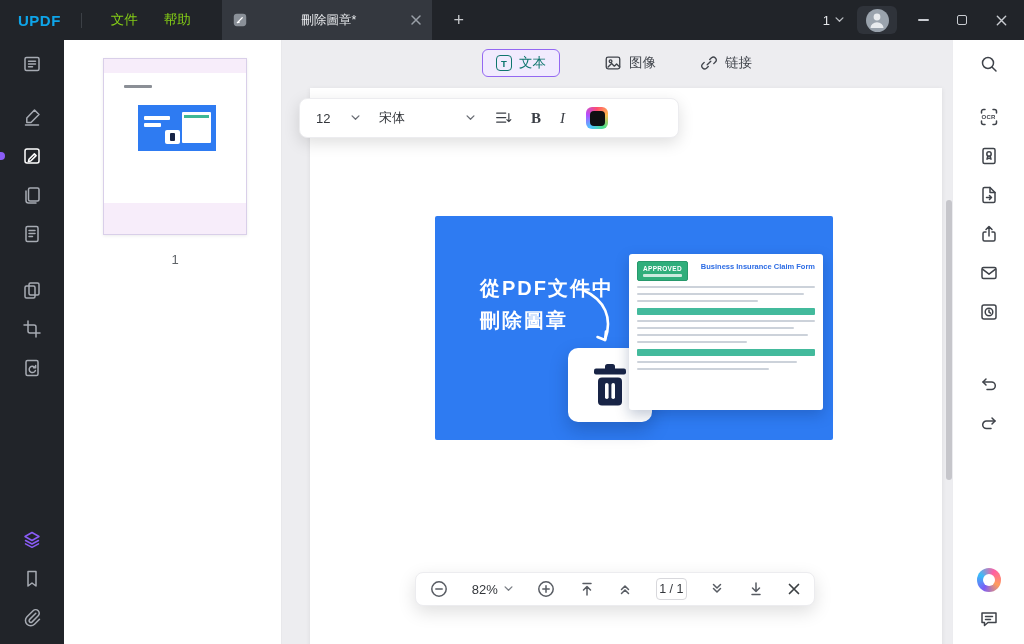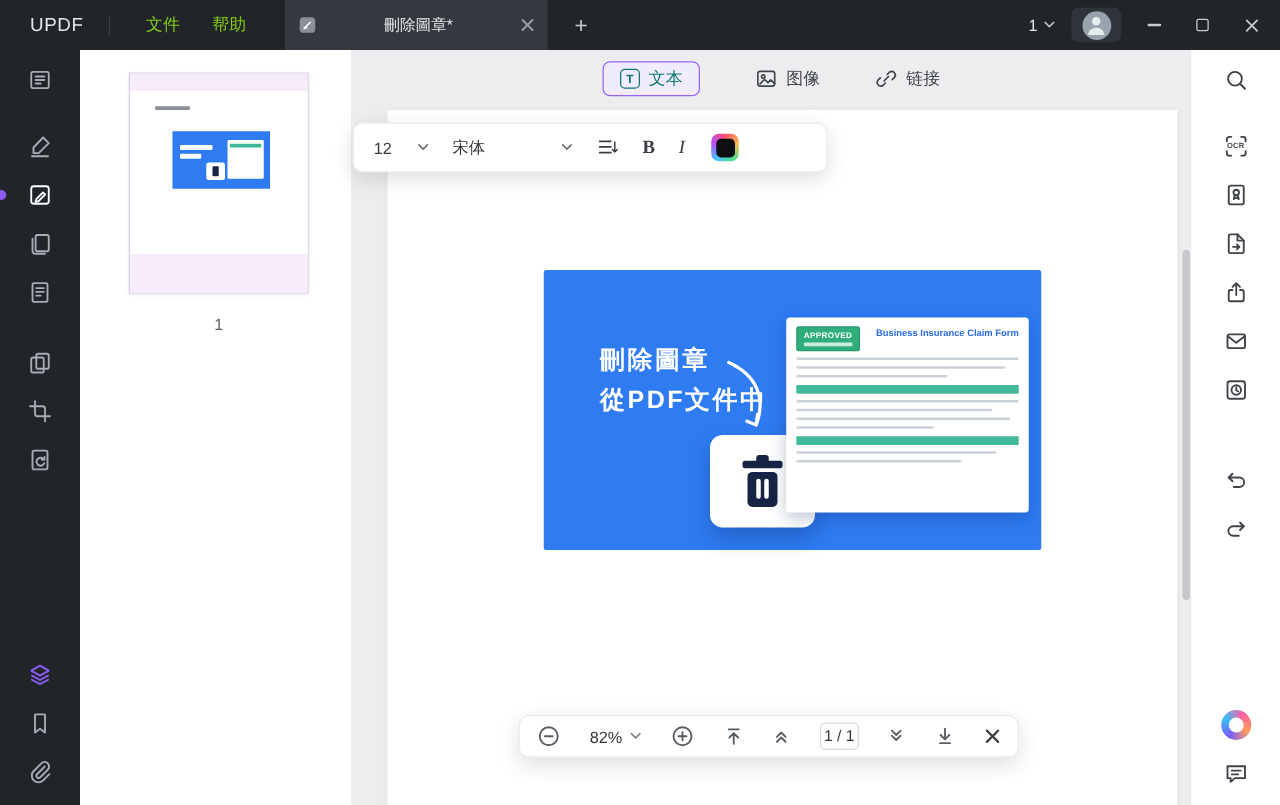--- a/index.html
+++ b/index.html
@@ -2,21 +2,21 @@
 <html><head>
 <meta charset="utf-8">
 <style>
 *{box-sizing:border-box;margin:0;padding:0}
 html,body{width:1024px;height:644px;overflow:hidden}
 body{position:relative;background:#EDEDF0;font-family:"Liberation Sans","DejaVu Sans",sans-serif;-webkit-font-smoothing:antialiased}
 .ic{stroke:currentColor;fill:none;stroke-width:1.5;stroke-linecap:round;stroke-linejoin:round;display:block}
 
 
 .titlebar{position:absolute;top:0;left:0;right:0;height:40px;background:#212429;display:flex;align-items:center;z-index:20}
-.logo{margin-left:24px;font-size:15px;font-weight:400;letter-spacing:.5px;color:#e5e5e5}
+.logo{margin-left:18px;font-size:15px;font-weight:700;letter-spacing:.5px;color:#0ea5e9}
 .tb-div{width:1px;height:15px;background:#3c4046;margin:0 16px 0 20px}
 .menu{color:#84cc16;font-size:13.5px;padding:0 13px;height:40px;display:flex;align-items:center;cursor:default}
 .tab{margin-left:18px;width:210px;height:40px;background:#34383F;display:flex;align-items:center;padding:0 10px;gap:8px}
 .tab-title{flex:1;text-align:center;color:#E8EAED;font-size:12.5px;white-space:nowrap;overflow:hidden}
 .tab-close,.plusbtn{display:flex;align-items:center;justify-content:center;color:#9AA0A8}
 .plusbtn{margin-left:14px;width:26px;height:26px;color:#C8CACD}
 .tb-right{margin-left:auto;display:flex;align-items:center;gap:13px;padding-right:10px}
 .tabcount{display:flex;align-items:center;gap:5px;color:#E3E5E8;font-size:13px}
 .tabcount svg{color:#B9BCC1}
 .avatar-wrap{width:40px;height:28px;background:#2F333A;border-radius:6px;display:flex;align-items:center;justify-content:center}
@@ -77,21 +77,21 @@
 .trash-card{position:absolute;left:133px;top:132px;width:84px;height:74px;background:#fff;border-radius:10px;display:flex;align-items:center;justify-content:center;box-shadow:0 8px 18px rgba(10,40,90,.28)}
 .form-card{position:absolute;left:194px;top:38px;width:194px;height:156px;background:#fff;border-radius:3px;padding:7px 8px;box-shadow:0 5px 14px rgba(10,40,90,.25);overflow:hidden}
 .form-head{display:flex;align-items:flex-start;gap:6px}
 .stamp{background:#2FAE7B;border:1px solid #27996C;color:#fff;font-size:6.5px;font-weight:700;letter-spacing:.3px;padding:3px 5px;border-radius:2px;text-align:center}
 .stamp-sub{display:block;height:3px;background:rgba(255,255,255,.75);margin-top:2px;border-radius:1px}
 .form-title{flex:1;color:#2B6BE4;font-size:7.5px;font-weight:700;text-align:right;line-height:1.25;padding-top:1px}
 .fl{height:2px;background:#CCD2DA;border-radius:1px;margin-top:5px}
 .fsec{height:7px;background:#43BA9C;border-radius:1px;margin-top:6px}
 
 
-.format-bar{position:absolute;left:0;top:58px;width:380px;height:40px;background:#fff;border:1px solid #ECECEF;border-radius:8px;box-shadow:0 5px 16px rgba(0,0,0,.13);display:flex;align-items:center;gap:19px;padding:0 16px;z-index:6}
+.format-bar{position:absolute;left:17px;top:58px;width:380px;height:40px;background:#fff;border:1px solid #ECECEF;border-radius:8px;box-shadow:0 5px 16px rgba(0,0,0,.13);display:flex;align-items:center;gap:19px;padding:0 16px;z-index:6}
 .fctrl{display:flex;align-items:center;justify-content:space-between;font-size:13px;color:#33363B}
 .fctrl svg{color:#6A6E75}
 .fsize{min-width:44px}
 .ffam{min-width:96px;font-family:"Liberation Serif","DejaVu Serif",serif}
 .fbtn{display:flex;align-items:center;justify-content:center;color:#3A3E45}
 .fbtn.bold{font-family:"Liberation Serif","DejaVu Serif",serif;font-weight:700;font-size:15px}
 .fbtn.italic{font-family:"Liberation Serif","DejaVu Serif",serif;font-style:italic;font-size:15px}
 .chip{width:22px;height:22px;border-radius:6px;background:conic-gradient(#FF4D6D,#FFB84D,#4DDF88,#4DC3FF,#B44DFF,#FF4D6D);display:flex;align-items:center;justify-content:center;margin-left:2px}
 .chip span{width:15px;height:15px;background:#0E0F12;border-radius:4px;display:block}
 
@@ -265,22 +265,22 @@
           <path d="M9.2 13.8l-2 2a3.2 3.2 0 0 1-4.5-4.5l2-2"></path>
         </svg>
       <span>链接</span>
     </div>
   </div>
 
   <div class="page">
 
     <div class="promo">
       <div class="headline">
+        <div>從PDF文件中</div>
         <div>刪除圖章</div>
-        <div>從PDF文件中</div>
       </div>
       <svg class="arrow" width="50" height="62" viewBox="0 0 50 62">
           <path d="M8 4 C 30 14, 38 32, 30 54" stroke="#fff" stroke-width="2.6" fill="none" stroke-linecap="round"></path>
           <path d="M30 54l-7.5-3M30 54l1-8.5" stroke="#fff" stroke-width="2.6" fill="none" stroke-linecap="round"></path>
         </svg>
       <div class="trash-card">
         <svg width="44" height="46" viewBox="0 0 44 46">
             <rect x="17" y="2" width="10" height="7" rx="2.5" fill="#182446"></rect>
             <rect x="6" y="6.5" width="32" height="6" rx="2" fill="#182446"></rect>
             <rect x="10" y="15.5" width="24" height="28" rx="4" fill="#182446"></rect>

